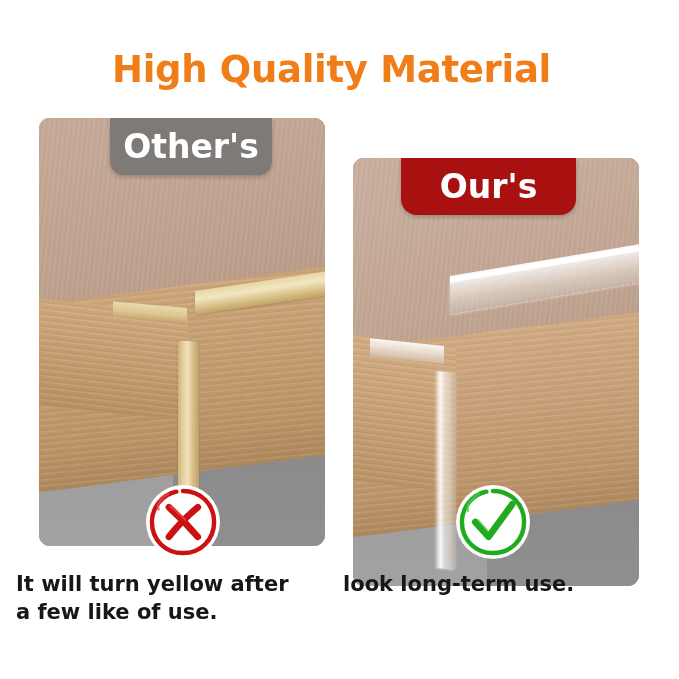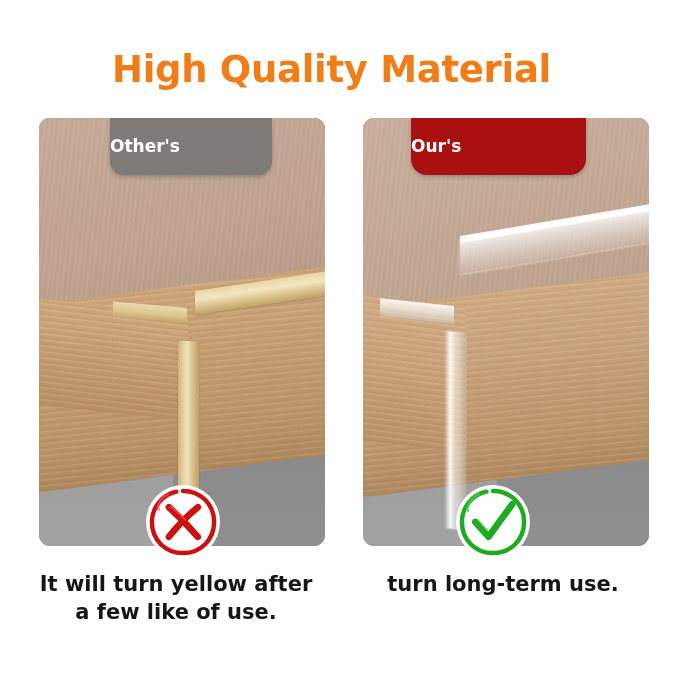--- a/index.html
+++ b/index.html
@@ -42,21 +42,21 @@
   .panel {
     position: absolute;
     top: 118px;
     width: 286px;
     height: 428px;
     border-radius: 11px;
     overflow: hidden;
     background: #9a9a9a;
   }
   #panel-left  { left: 39px; }
-  #panel-right { left: 363px; }
+  #panel-right { left: 353px; margin-top: 40px; }
 
   
   .floor {
     position: absolute;
     inset: 0;
   }
   .floor-a {
     position: absolute;
     left: 0; top: 0; bottom: 0;
     width: 47%;
@@ -267,23 +267,23 @@
     transform: skewY(6deg);
     transform-origin: right top;
   }
 
   
   .badge {
     position: absolute;
     top: 0;
     height: 57px;
     line-height: 57px;
-    text-align: left;
+    text-align: center;
     color: #ffffff;
-    font-size: 17px;
+    font-size: 33px;
     font-weight: bold;
     font-family: "DejaVu Sans", sans-serif;
     letter-spacing: 0px;
     box-shadow: 0 2px 4px rgba(0,0,0,0.22);
   }
   #badge-other {
     left: 71px;
     width: 162px;
     background: #7e7a78;
     border-radius: 0 0 14px 14px;
@@ -305,21 +305,20 @@
   }
   #verdict-x   { left: 146px; top: 485px; }
   #verdict-chk { left: 456px; top: 485px; }
   .verdict svg { display:block; width:74px; height:74px; }
 
   
   .caption {
     position: absolute;
     top: 570px;
     width: 320px;
-    text-align: center;
     font-size: 21px;
     font-weight: bold;
     line-height: 28px;
     color: #171717;
     font-family: "DejaVu Sans", sans-serif;
   }
   #caption-left  { left: 16px; }
   #caption-right { left: 343px; }
   .caption .l2 { display: block; }
 </style>
@@ -383,16 +382,16 @@
       <path d="M30 47 L43 62" fill="none" stroke="#5ed45e" stroke-width="2.5" stroke-linecap="round" opacity="0.7"></path>
     </svg>
   </div>
 
   <div class="caption" id="caption-left">
     <span class="l1">It will turn yellow after</span>
     <span class="l2">a few like of use.</span>
   </div>
 
   <div class="caption" id="caption-right">
-    <span class="l2">turn long-term use.</span>
+    <span class="l2">look long-term use.</span>
   </div>
 
 </div>
 
 </body></html>

